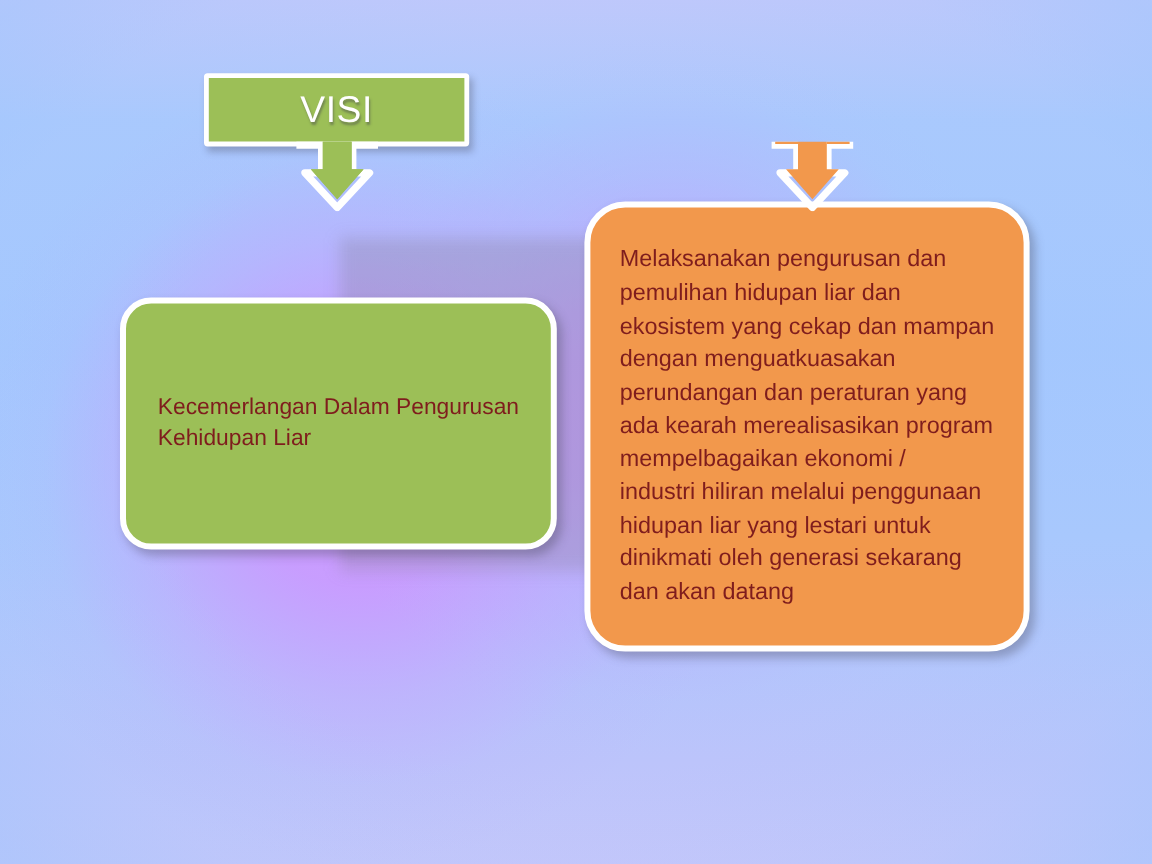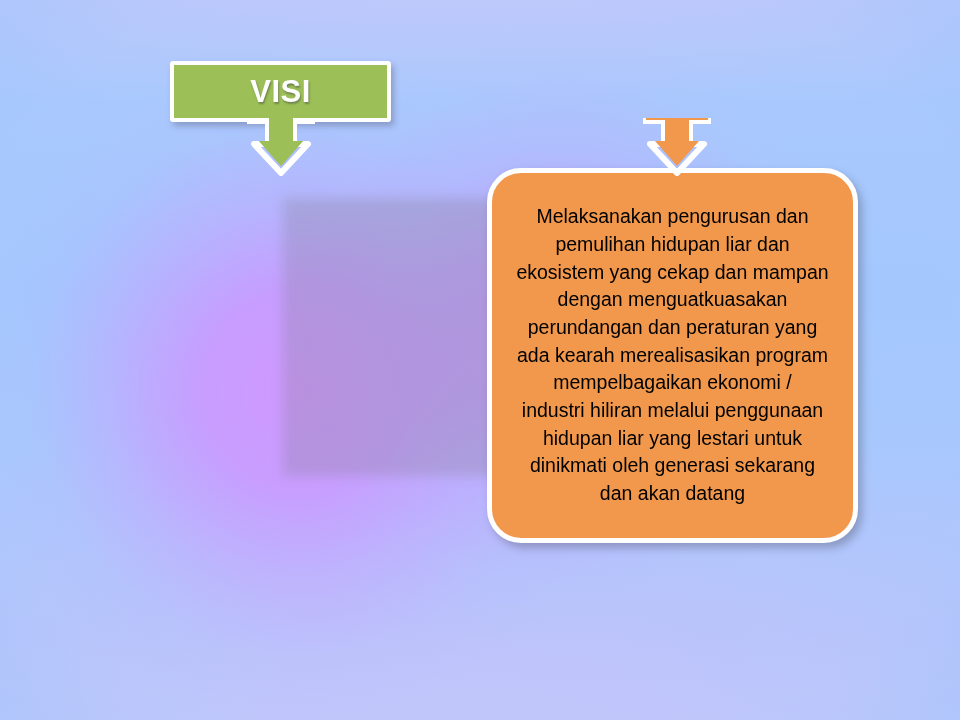--- a/index.html
+++ b/index.html
@@ -83,21 +83,21 @@
     box-sizing: border-box;
     border: 4px solid #ffffff;
     border-radius: 3px;
     display: flex;
     align-items: center;
     justify-content: center;
     box-shadow: 3px 4px 6px rgba(70,70,90,0.33);
   }
   .banner-label {
     font-size: 31px;
-    font-weight: bold;
+    font-weight: normal;
     color: #ffffff;
     letter-spacing: 0.5px;
     text-shadow: 1px 2px 2px rgba(60,60,70,0.45);
   }
 
   #visi-banner {
     left: 170px;
     top: 61px;
     width: 221px;
     height: 61px;
@@ -124,22 +124,22 @@
   .content-box {
     position: absolute;
     box-sizing: border-box;
     border: 5px solid #ffffff;
     display: flex;
     align-items: center;
     justify-content: center;
     box-shadow: 4px 5px 8px rgba(70,70,90,0.35);
   }
   .content-text {
-    text-align: center;
-    color: #000000;
+    text-align: left;
+    color: #7f1d1d;
     line-height: 1.38;
     white-space: pre-line;
   }
 
   #visi-box {
     left: 100px;
     top: 248px;
     width: 364px;
     height: 210px;
     background: #9cbf57;
@@ -181,20 +181,24 @@
   </div>
 
   <div class="arrow" id="visi-arrow">
     <svg width="74" height="58" viewBox="0 0 74 58" xmlns="http://www.w3.org/2000/svg">
       <path d="M3 3 H24 V26 H10 L37 55 L64 26 H50 V3 H71" fill="none" stroke="#ffffff" stroke-width="6" stroke-linejoin="round" stroke-linecap="butt"></path>
       <path d="M6 0 H25 V23 H15 L37 48 L59 23 H49 V0 H68 V0 H6 Z" fill="#9cbf57"></path>
       <path d="M25 0 V23 H15 L37 48 L59 23 H49 V0" fill="#9cbf57" stroke="none"></path>
     </svg>
   </div>
 
+  <div class="content-box" id="visi-box">
+    <div class="content-text">Kecemerlangan Dalam Pengurusan
+Kehidupan Liar</div>
+  </div>
 
 
   <div class="content-box" id="misi-box">
     <div class="content-text">Melaksanakan pengurusan dan
 pemulihan hidupan liar dan
 ekosistem yang cekap dan mampan
 dengan menguatkuasakan
 perundangan dan peraturan yang
 ada kearah merealisasikan program
 mempelbagaikan ekonomi /

